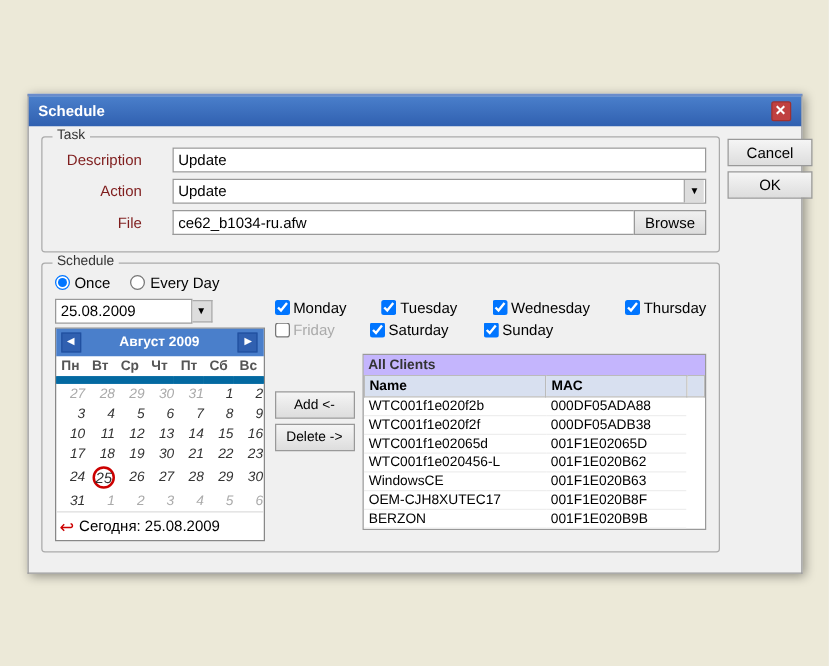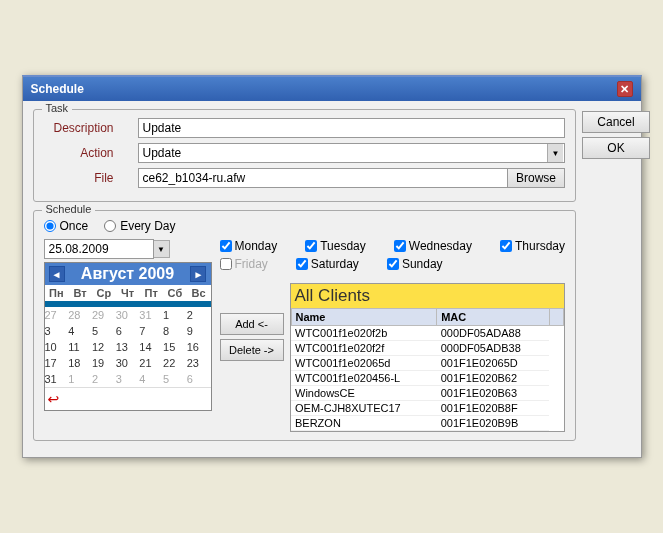--- a/index.html
+++ b/index.html
@@ -183,40 +183,41 @@
     .cal-nav {
       width: 16px; height: 16px;
       background: #3060b0;
       border: 1px solid #2050a0;
       color: white;
       display: flex; align-items: center; justify-content: center;
       cursor: pointer;
       font-size: 10px;
       font-weight: bold;
     }
-    .cal-title { font-size: 16px; font-weight: bold; }
+    .cal-title { font-size: 11px; font-weight: bold; }
     .cal-grid {
       width: 100%;
       border-collapse: collapse;
     }
     .cal-grid th {
       text-align: center;
       padding: 2px 0;
       font-size: 11px;
       color: #555;
       border-bottom: 6px solid #0369a1;
       width: 24px;
     }
     .cal-grid td {
-      text-align: left;
+      text-align: right;
       padding: 2px 0;
       font-size: 11px;
       color: #333;
       cursor: pointer;
       width: 24px;
+      font-style: italic;
     }
     .cal-grid td.other-month { color: #aaa; }
     .cal-today-row {
       border-top: 1px solid #ddd;
       padding: 3px;
       display: flex;
       align-items: center;
       gap: 4px;
       cursor: pointer;
     }
@@ -267,24 +268,24 @@
       background: linear-gradient(to bottom, #f5f5f5, #ddd);
       cursor: pointer;
       font-size: 11px;
     }
     .clients-box {
       flex: 1;
       border: 1px solid #999;
       background: white;
     }
     .clients-title {
-      background: #fde047;
+      background: #c4b5fd;
       padding: 2px 4px;
-      font-size: 17px;
-      font-weight: normal;
+      font-size: 11px;
+      font-weight: bold;
       color: #333;
     }
     .clients-table {
       width: 100%;
       border-collapse: collapse;
     }
     .clients-table th {
       background: #d8e0f0;
       border: 1px solid #bbb;
       padding: 2px 4px;
@@ -430,32 +431,42 @@
                     <tr>
                       <td>17</td>
                       <td>18</td>
                       <td>19</td>
                       <td>30</td>
                       <td>21</td>
                       <td>22</td>
                       <td>23</td>
                     </tr>
                     <tr>
+                      <td>24</td>
+                      <td><span class="selected-day">25</span></td>
+                      <td>26</td>
+                      <td>27</td>
+                      <td>28</td>
+                      <td>29</td>
+                      <td>30</td>
+                    </tr>
+                    <tr>
                       <td>31</td>
                       <td class="other-month">1</td>
                       <td class="other-month">2</td>
                       <td class="other-month">3</td>
                       <td class="other-month">4</td>
                       <td class="other-month">5</td>
                       <td class="other-month">6</td>
                     </tr>
                   </tbody>
               </table>
               <div class="cal-today-row">
                 <span class="today-icon">↩</span>
+                <span>Сегодня: 25.08.2009</span>
               </div>
             </div>
           </div>
 
           <div class="checkboxes-wrap">
             <div class="check-row">
               <div class="check-item">
                 <input type="checkbox" checked="" style="">
                 <span>Monday</span>
               </div>

